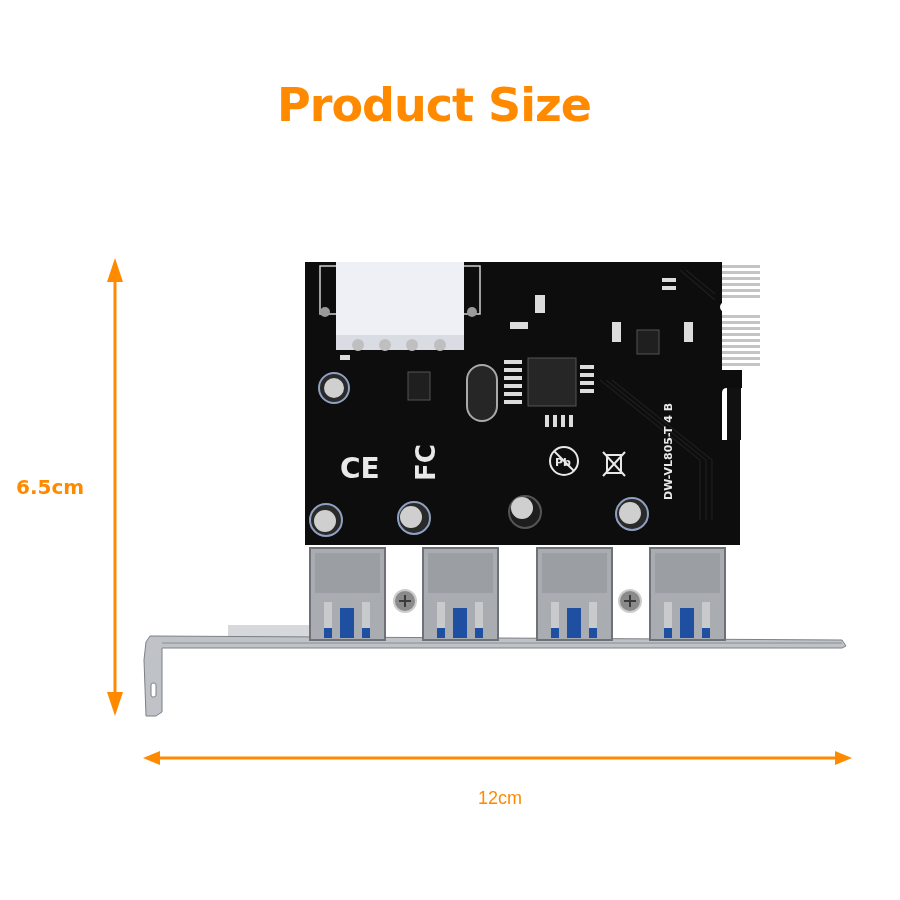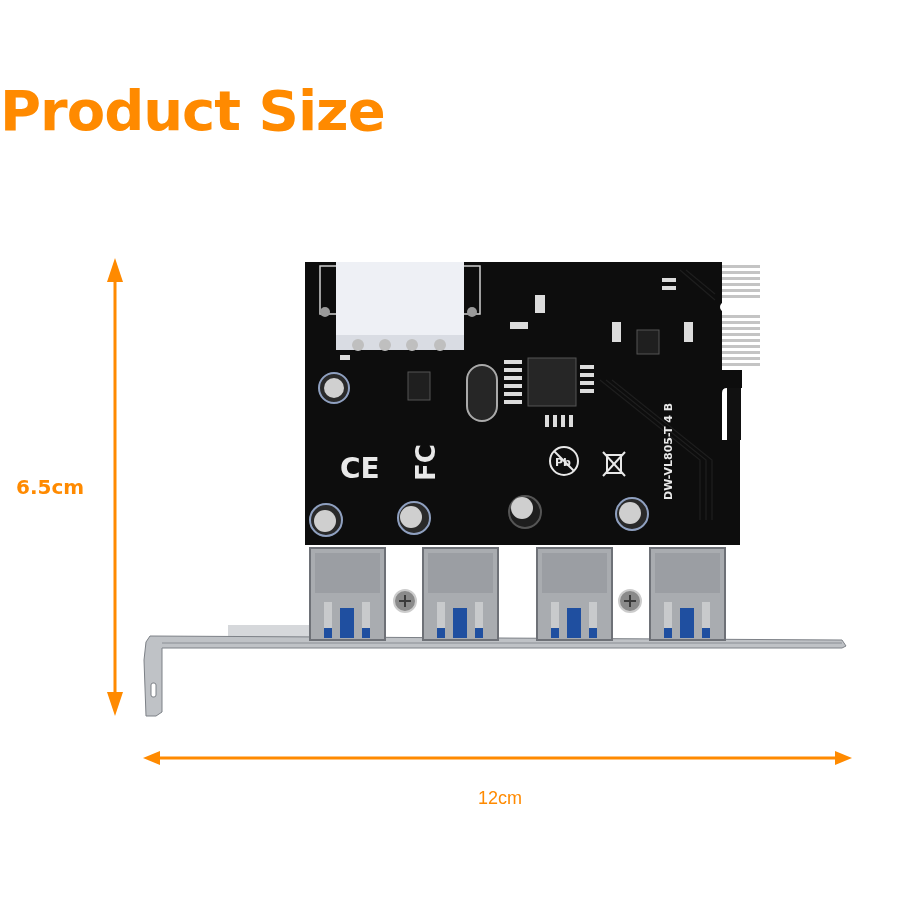--- a/index.html
+++ b/index.html
@@ -1,19 +1,19 @@
 <!DOCTYPE html>
 <html><head>
 <meta charset="utf-8">
 <style>
   html, body { margin:0; padding:0; background:#ffffff; }
   body { width:900px; height:900px; position:relative; overflow:hidden;
          font-family:"Liberation Sans", sans-serif; }
-  .title { position:absolute; left:0; top:78px; width:868px; text-align:left;
-           font-family:"DejaVu Sans", sans-serif; font-weight:bold; font-size:56px;
+  .title { position:absolute; left:0; top:78px; width:868px; text-align:center;
+           font-family:"DejaVu Sans", sans-serif; font-weight:bold; font-size:46px;
            letter-spacing:-1px; color:#ff8a00; }
   .label { position:absolute; font-family:"DejaVu Sans", sans-serif; font-weight:bold;
            font-size:20px; color:#ff8a00; }
   .vlabel { left:16px; top:475px; }
   .hlabel { left:478px; top:788px; font-family:"Liberation Sans", sans-serif; font-size:18px; font-weight:normal; }
   svg { position:absolute; left:0; top:0; }
 </style>
 </head>
 <body>
 

